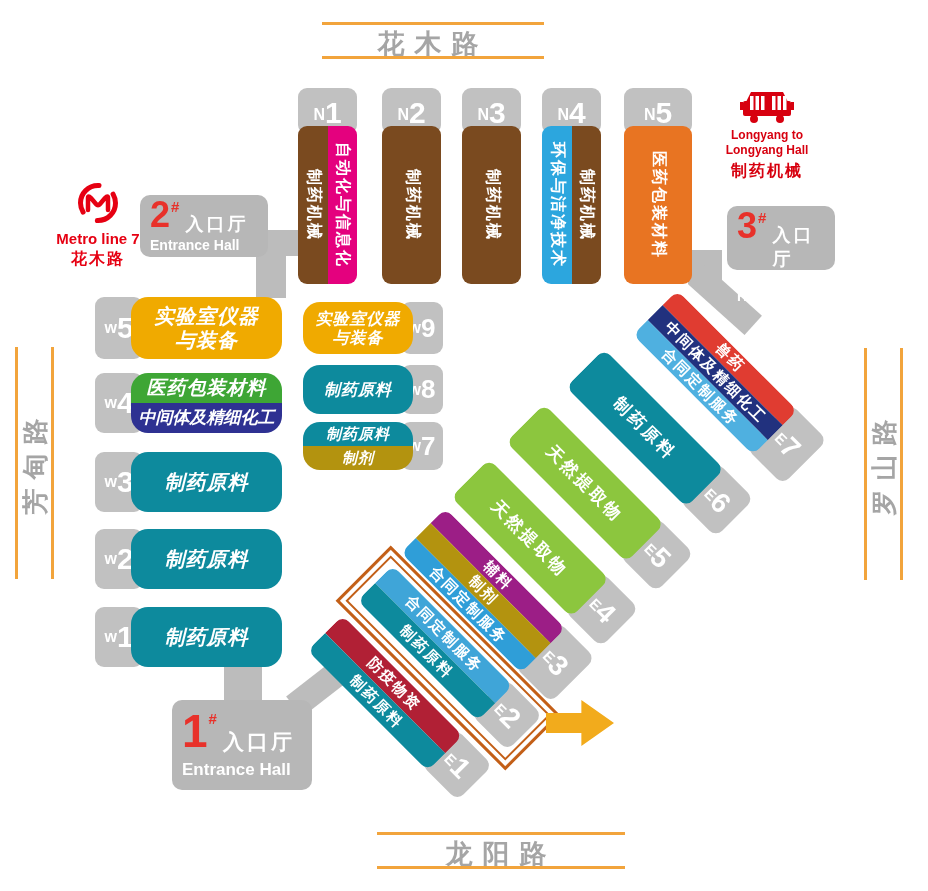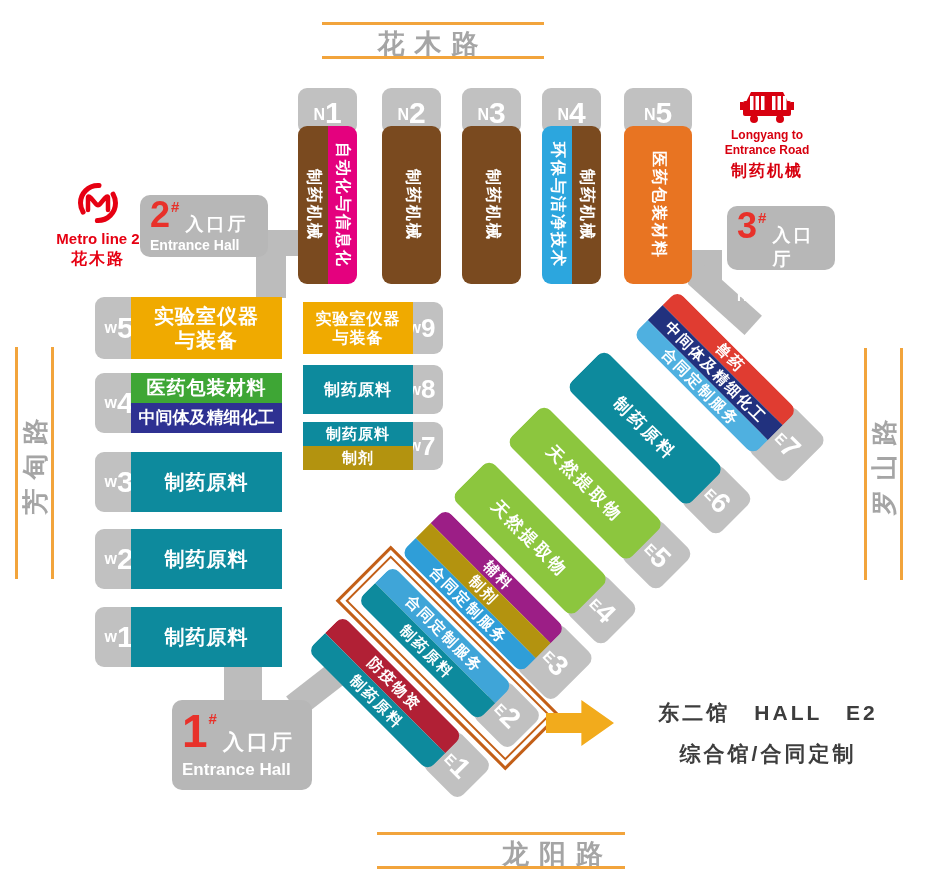--- a/index.html
+++ b/index.html
@@ -55,21 +55,21 @@
   
   .whall{position:absolute;display:flex;z-index:2;}
   #w5{left:95px;top:297px;width:187px;height:62px;}
   #w4{left:95px;top:373px;width:187px;height:60px;}
   #w3{left:95px;top:452px;width:187px;height:60px;}
   #w2{left:95px;top:529px;width:187px;height:60px;}
   #w1{left:95px;top:607px;width:187px;height:60px;}
   .wtab{width:48px;background:#c1c1c1;border-radius:9px;display:flex;align-items:center;justify-content:center;margin-right:-12px;position:relative;z-index:0;}
   .wtab .tl{font-size:16px;}
   .wtab .tn{font-size:30px;line-height:24px;}
-  .wbody{flex:1;border-radius:0;overflow:hidden;display:flex;flex-direction:column;position:relative;z-index:1;}
+  .wbody{flex:1;border-radius:17px;overflow:hidden;display:flex;flex-direction:column;position:relative;z-index:1;font-style:italic;}
   .wrow{flex:1;display:flex;align-items:center;justify-content:center;}
   .wrow span{color:#fff;font-weight:bold;font-size:20px;white-space:pre-line;text-align:center;line-height:1.2;letter-spacing:1px;}
   #w4 .wrow:nth-child(2) span{font-size:17px;letter-spacing:0;}
   #w4 .wrow:nth-child(1) span{font-size:19px;}
 
   
   .wshall{position:absolute;display:flex;z-index:2;}
   #w9{left:303px;top:302px;width:140px;height:52px;}
   #w8{left:303px;top:365px;width:140px;height:49px;}
   #w7{left:303px;top:422px;width:140px;height:48px;}
@@ -124,41 +124,41 @@
 </head>
 <body>
 
 <div id="map">
 
   <div class="road-line" style="left:322px;top:22px;width:222px;height:3px;"></div>
   <div class="road-label" style="left:322px;top:26px;width:222px;">花木路</div>
   <div class="road-line" style="left:322px;top:56px;width:222px;height:3px;"></div>
 
   <div class="road-line" style="left:377px;top:832px;width:248px;height:3px;"></div>
-  <div class="road-label" style="left:365px;top:836px;width:248px;text-align:right;">龙阳路</div>
+  <div class="road-label" style="left:377px;top:836px;width:248px;">龙阳路</div>
   <div class="road-line" style="left:377px;top:866px;width:248px;height:3px;"></div>
 
   <div class="road-line" style="left:15px;top:347px;width:3px;height:232px;"></div>
   <div class="road-line" style="left:51px;top:347px;width:3px;height:232px;"></div>
   <div class="road-label-v" style="left:35px;top:462px;">
       <span>芳甸路</span>
     </div>
 
   <div class="road-line" style="left:864px;top:348px;width:3px;height:232px;"></div>
   <div class="road-line" style="left:900px;top:348px;width:3px;height:232px;"></div>
   <div class="road-label-v" style="left:884px;top:463px;">
       <span>罗山路</span>
     </div>
 
   <div class="abs" id="metro" style="color: rgb(230, 0, 18);">
     <svg width="46" height="46" viewBox="0 0 46 46">
       <circle cx="23" cy="23" r="17.5" fill="none" stroke="currentColor" stroke-width="5" stroke-dasharray="38 17" stroke-dashoffset="10" stroke-linecap="round"></circle>
       <path d="M13 30 L13 18 Q13 15 16 18 L21 24 Q23 26.5 25 24 L30 18 Q33 15 33 18 L33 30" fill="none" stroke="currentColor" stroke-width="4.5" stroke-linecap="round"></path>
     </svg>
-    <div class="m1">Metro line 2</div>
+    <div class="m1">Metro line 7</div>
     <div class="m2">花木路</div>
   </div>
 
   <div class="abs" id="shuttle" style="color: rgb(215, 0, 15);">
     <svg width="58" height="40" viewBox="0 0 58 40">
       <path d="M8 14 L13 4 H45 L50 14 Z" fill="currentColor"></path>
       <rect x="5" y="13" width="48" height="15" rx="2" fill="currentColor"></rect>
       <rect x="2" y="14" width="3" height="8" fill="currentColor"></rect>
       <rect x="53" y="14" width="3" height="8" fill="currentColor"></rect>
       <g fill="#ffffff">
@@ -166,21 +166,21 @@
           <rect x="17.5" y="8" width="3.5" height="14"></rect>
           <rect x="23" y="8" width="3.5" height="14"></rect>
         <rect x="34" y="8" width="3.5" height="14"></rect>
           <rect x="39.5" y="8" width="3.5" height="14"></rect>
           <rect x="45" y="8" width="3.5" height="14"></rect>
       </g>
       <circle cx="16" cy="31" r="4" fill="currentColor"></circle>
       <circle cx="42" cy="31" r="4" fill="currentColor"></circle>
     </svg>
     <div class="s1">Longyang to</div>
-    <div class="s2">Entrance Road</div>
+    <div class="s2">Longyang Hall</div>
     <div class="s3">制药机械</div>
   </div>
 
   <div class="conn" id="c2-right"></div>
   <div class="conn" id="c2-down"></div>
   <div class="conn" id="cn5"></div>
   <div class="conn" id="c3-e7"></div>
   <div class="conn" id="c1-w1"></div>
   <div class="conn" id="c1-e1"></div>
 
@@ -461,18 +461,14 @@
           <span>合同定制服务</span>
         </div>
     </div>
     <div class="etab">
         <span class="tl">E</span>
         <span class="tn">7</span>
       </div>
   </div>
 
   <div id="arrow" style="background: rgb(242, 171, 28);"></div>
-  <div id="callout">
-    <div>东二馆　HALL　E2</div>
-    <div>综合馆/合同定制</div>
-  </div>
 
 </div>
 
 </body></html>

